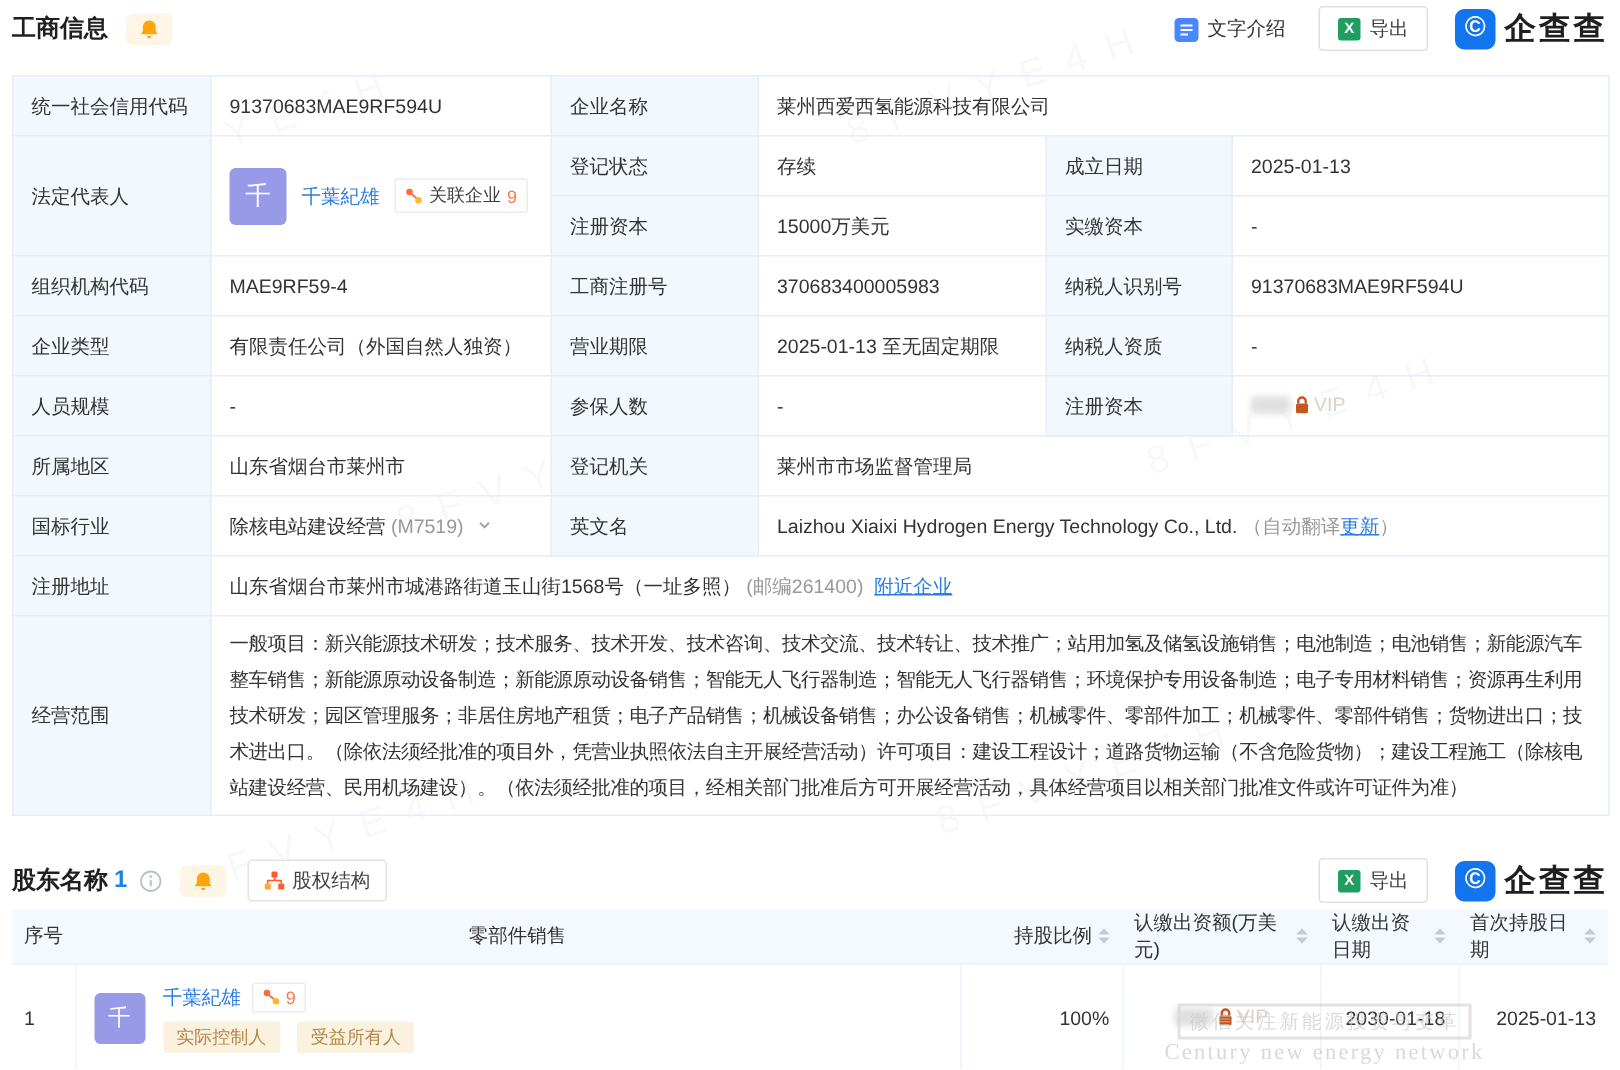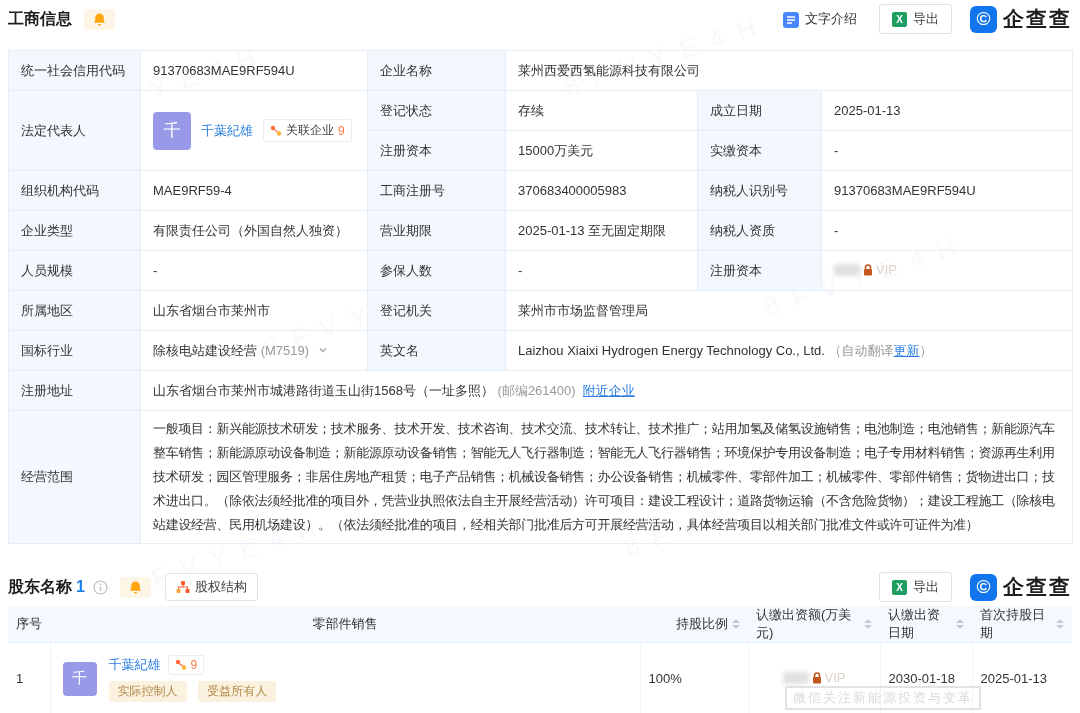--- a/index.html
+++ b/index.html
@@ -49,21 +49,21 @@
   table.sh { width: 1064px; border-collapse: collapse; table-layout: fixed; }
   table.sh thead td { background: #f3f9fe; height: 30px; font-size: 13px; color: #333; padding: 0 8px; }
   table.sh tbody td { border-top: 1px solid #e9f2fb; border-bottom: 1px solid #e9f2fb; height: 72px; padding: 0 8px; vertical-align: middle; }
   table.sh tbody td + td { border-left: 1px solid #eef4fb; }
   .th-right { display: flex; align-items: center; justify-content: flex-end; }
   .th-center { text-align: center; }
   .sort { display: inline-flex; flex-direction: column; gap: 2px; margin-left: 4px; cursor: pointer; }
   .sort i { width: 0; height: 0; border-left: 4px solid transparent; border-right: 4px solid transparent; display: block; }
   .sort .up { border-bottom: 4px solid #c5cbd4; }
   .sort .dn { border-top: 4px solid #c5cbd4; }
-  .num-r { text-align: left; }
+  .num-r { text-align: right; }
   .sh-name-cell { display: flex; align-items: center; gap: 12px; padding-left: 4px; }
   .avatar-sm { width: 34px; height: 34px; font-size: 15px; }
   .sh-name-col { display: flex; flex-direction: column; gap: 6px; }
   .sh-name-row { display: flex; align-items: center; gap: 7px; }
   .tag { display: inline-block; background: #faf2df; color: #b3874a; font-size: 12px; padding: 2px 9px; border-radius: 2px; margin-right: 8px; cursor: pointer; }
 
   
   .wm-diag { position: absolute; inset: 0; z-index: 0; pointer-events: none; }
   .wm-diag span { position: absolute; color: #6b7a99; opacity: .045; font-size: 26px; transform: rotate(-18deg); letter-spacing: 14px; }
   .site-wm { position: absolute; right: 12px; bottom: 2px; width: 370px; text-align: center; z-index: 5; pointer-events: none; opacity: .7; }
@@ -363,13 +363,14 @@
         <td class="num-r">2025-01-13</td>
       </tr>
     </tbody>
   </table>
 </section>
 
 </div>
 
 <div class="site-wm">
   <div class="wm-box">微信关注新能源投资与变革</div>
+  <div class="wm-sub">Century new energy network</div>
 </div>
 
 </body></html>

